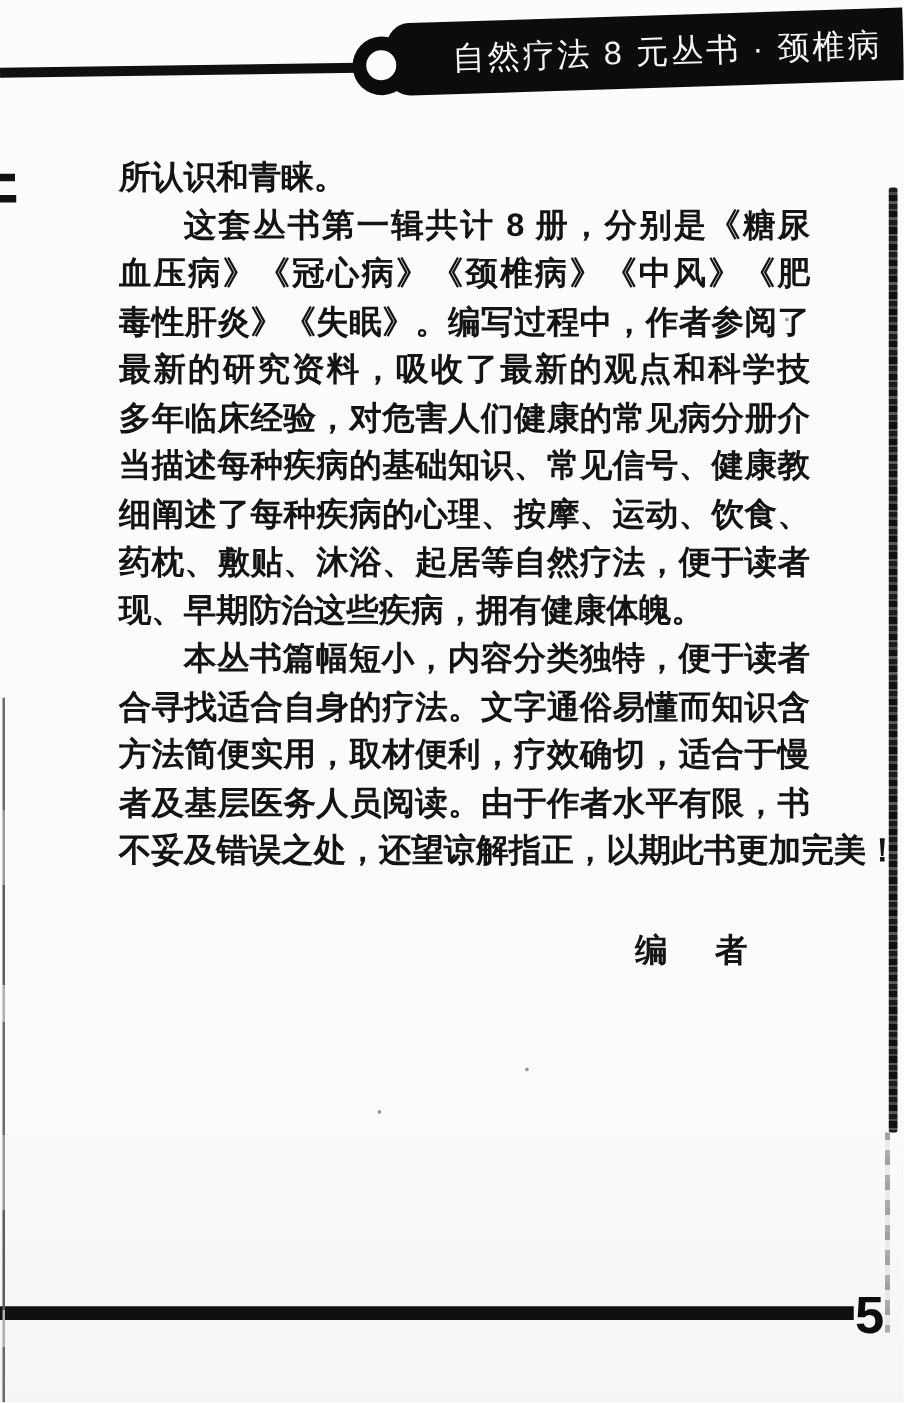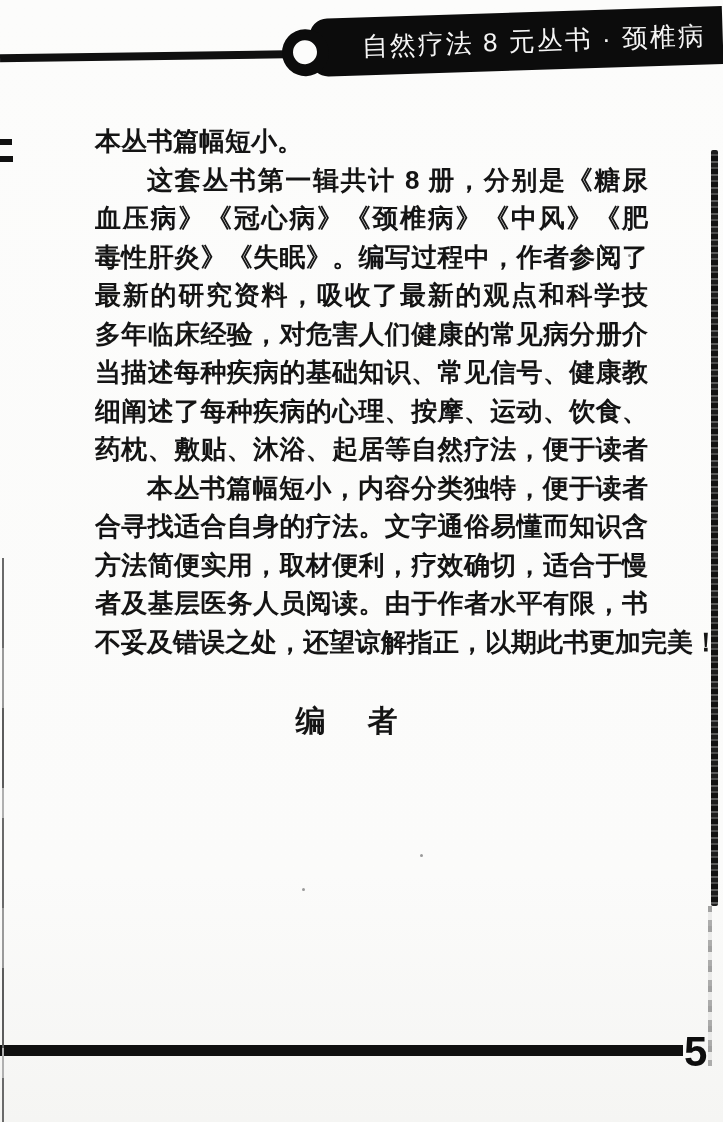--- a/index.html
+++ b/index.html
@@ -70,22 +70,22 @@
     height: 38.5px;
     line-height: 38.5px;
     white-space: nowrap;
   }
   .line.j { text-align: justify; text-align-last: justify; white-space: normal; overflow: hidden; }
   .line.ind { text-indent: 52px; }
 
   .signature { margin-top: 40px; }
   .sig-line {
     height: 40px; line-height: 40px;
-    text-align: center;
-    font-size: 30px; font-weight: 700;
+    text-align: right;
+    font-size: 26px; font-weight: 700;
   }
   .sig-author { padding-right: 44px; letter-spacing: 6px; }
   .sig-date { padding-right: 4px; letter-spacing: 1px; }
 
   
   .footer-rule {
     position: absolute;
     left: 0; top: 1045px;
     width: 683px; height: 11px;
     background: #101010;
@@ -132,29 +132,30 @@
       <span class="banner-title">自然疗法 8 元丛书 · 颈椎病</span>
     </div>
     <div class="banner-knob"></div>
     <div class="banner-knob-hole"></div>
   </div>
 
   <div class="tick tick-1"></div>
   <div class="tick tick-2"></div>
 
   <div class="body-text">
-    <div class="line">本丛书篇幅短小。</div>
+    <div class="line">所认识和青睐。</div>
     <div class="line j ind">这套丛书第一辑共计 8 册，分别是《糖尿病》《高</div>
     <div class="line j">血压病》《冠心病》《颈椎病》《中风》《肥胖》《病</div>
     <div class="line j">毒性肝炎》《失眠》。编写过程中，作者参阅了国内外</div>
     <div class="line j">最新的研究资料，吸收了最新的观点和科学技术，结合</div>
     <div class="line j">多年临床经验，对危害人们健康的常见病分册介绍，精</div>
     <div class="line j">当描述每种疾病的基础知识、常见信号、健康教育，详</div>
     <div class="line j">细阐述了每种疾病的心理、按摩、运动、饮食、拔罐、</div>
     <div class="line j">药枕、敷贴、沐浴、起居等自然疗法，便于读者早期发</div>
+    <div class="line">现、早期防治这些疾病，拥有健康体魄。</div>
     <div class="line j ind">本丛书篇幅短小，内容分类独特，便于读者在不同场</div>
     <div class="line j">合寻找适合自身的疗法。文字通俗易懂而知识含量高，</div>
     <div class="line j">方法简便实用，取材便利，疗效确切，适合于慢性病患</div>
     <div class="line j">者及基层医务人员阅读。由于作者水平有限，书中如有</div>
     <div class="line">不妥及错误之处，还望谅解指正，以期此书更加完美！</div>
 
     <div class="signature">
       <div class="sig-line sig-author">编　者</div>
     </div>
   </div>

